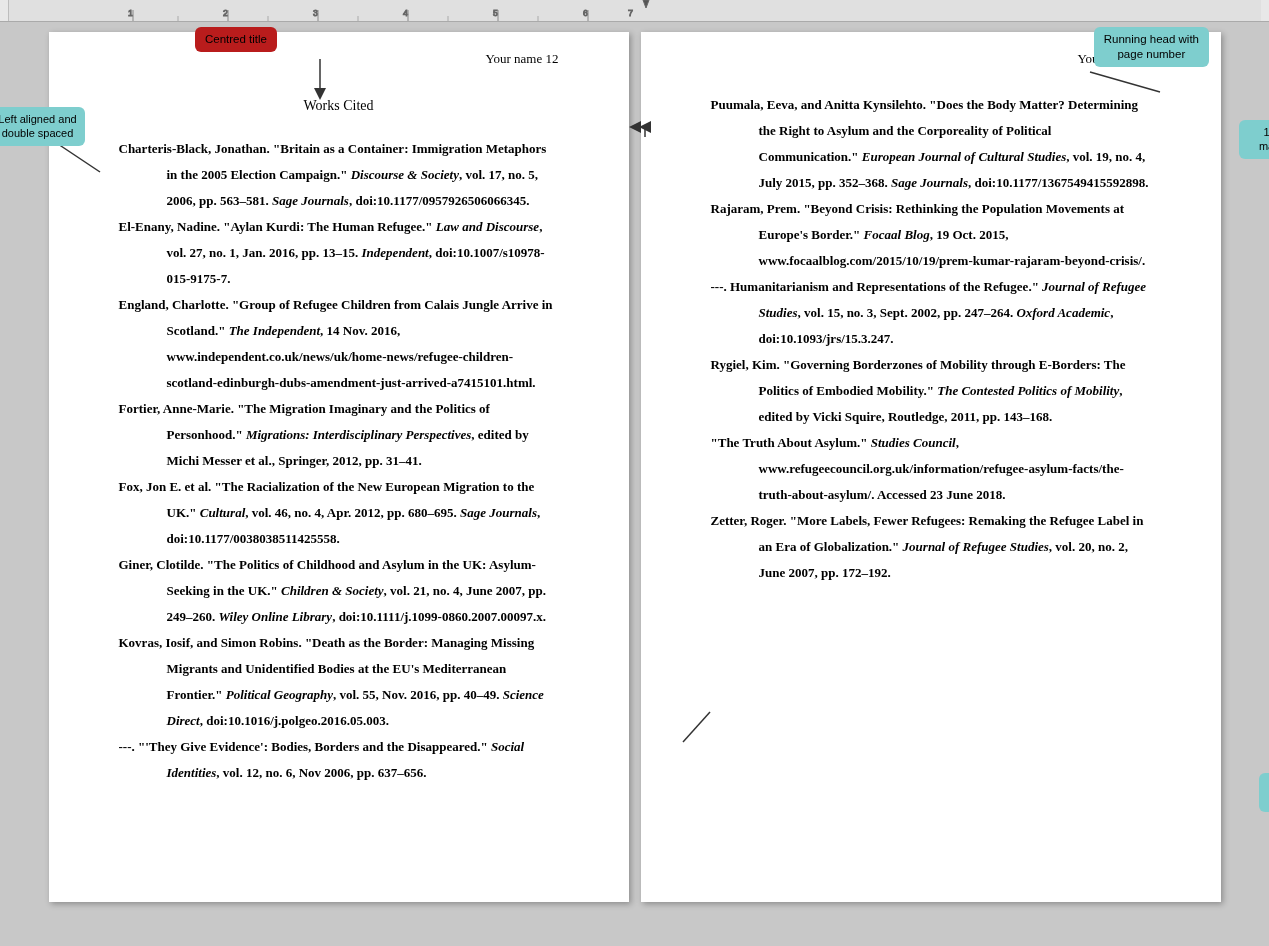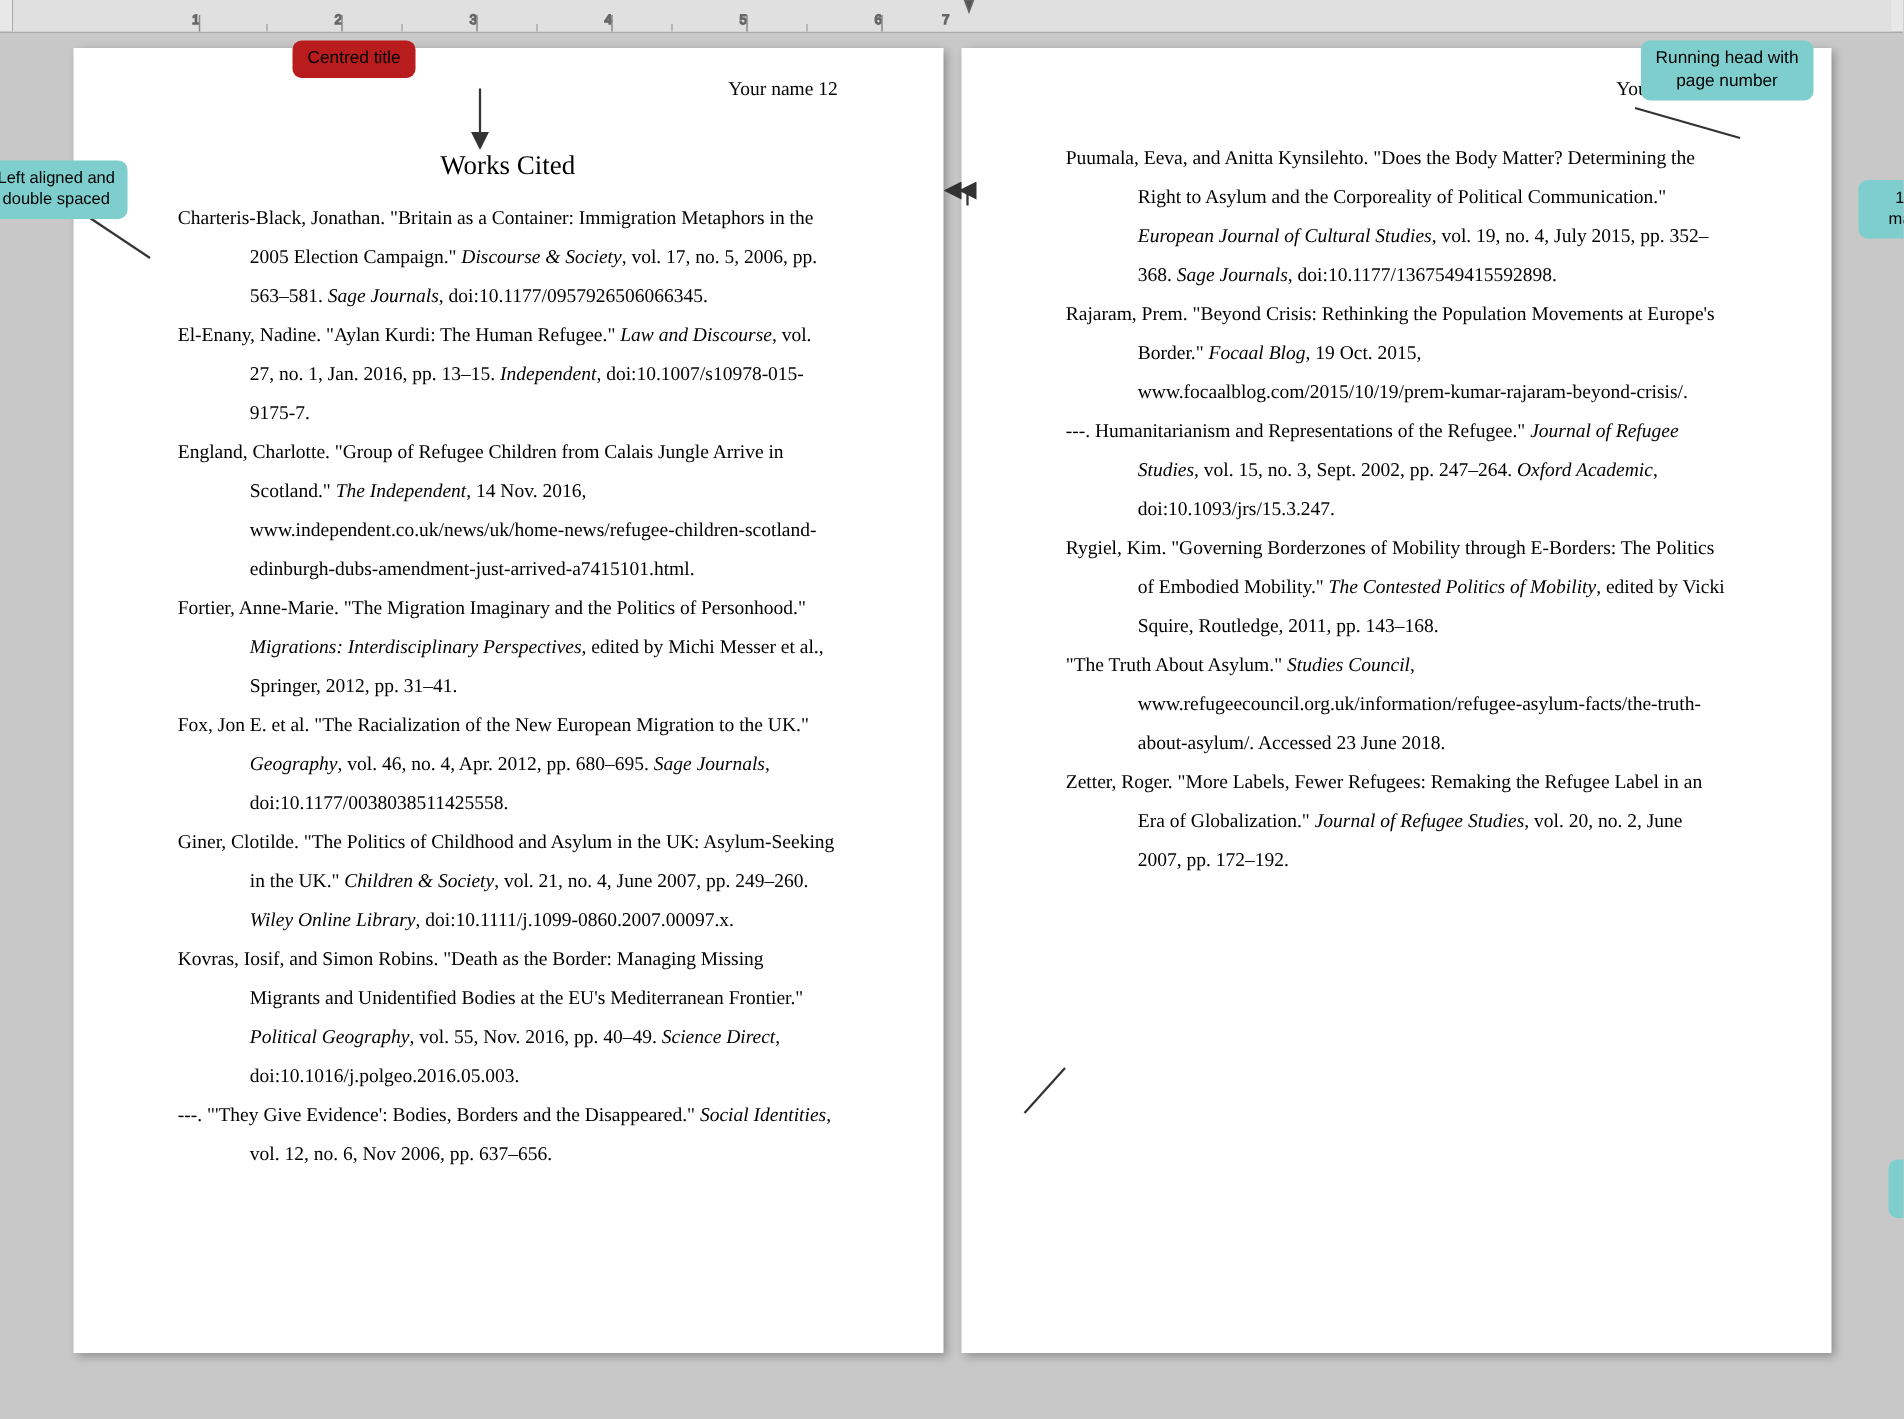--- a/index.html
+++ b/index.html
@@ -70,36 +70,37 @@
       position: absolute;
       top: 20px;
       right: 70px;
       font-size: 13px;
       line-height: 1;
       text-align: center;
     }
 
     .page-title {
       text-align: center;
-      font-size: 18px;
+      font-size: 14px;
       font-weight: normal;
-      margin-bottom: 4px;
+      margin-bottom: 16px;
     }
 
     .works-cited-list {
       margin-top: 0;
       font-size: 13px;
       line-height: 2;
     }
 
     .bib-entry {
       text-indent: -0.5in;
       padding-left: 0.5in;
       margin-bottom: 0;
       line-height: 2;
+      font-weight: bold;
     }
 
     em { font-style: italic; }
 
     .two-pages {
       display: flex;
       gap: 12px;
       position: relative;
     }
 
@@ -245,21 +246,21 @@
             <p class="bib-entry">
               El-Enany, Nadine. "Aylan Kurdi: The Human Refugee." <em>Law and Discourse</em>, vol. 27, no. 1, Jan. 2016, pp. 13–15. <em>Independent</em>, doi:10.1007/s10978-015-9175-7.
             </p>
             <p class="bib-entry">
               England, Charlotte. "Group of Refugee Children from Calais Jungle Arrive in Scotland." <em>The Independent</em>, 14 Nov. 2016, www.independent.co.uk/news/uk/home-news/refugee-children-scotland-edinburgh-dubs-amendment-just-arrived-a7415101.html.
             </p>
             <p class="bib-entry">
               Fortier, Anne-Marie. "The Migration Imaginary and the Politics of Personhood." <em>Migrations: Interdisciplinary Perspectives</em>, edited by Michi Messer et al., Springer, 2012, pp. 31–41.
             </p>
             <p class="bib-entry">
-              Fox, Jon E. et al. "The Racialization of the New European Migration to the UK." <em>Geography</em>, vol. 46, no. 4, Apr. 2012, pp. 680–695. <em>Sage Journals</em>, doi:10.1177/0038038511425558.
+              Fox, Jon E. et al. "The Racialization of the New European Migration to the UK." <em>Cultural</em>, vol. 46, no. 4, Apr. 2012, pp. 680–695. <em>Sage Journals</em>, doi:10.1177/0038038511425558.
             </p>
             <p class="bib-entry">
               Giner, Clotilde. "The Politics of Childhood and Asylum in the UK: Asylum-Seeking in the UK." <em>Children &amp; Society</em>, vol. 21, no. 4, June 2007, pp. 249–260. <em>Wiley Online Library</em>, doi:10.1111/j.1099-0860.2007.00097.x.
             </p>
             <p class="bib-entry">
               Kovras, Iosif, and Simon Robins. "Death as the Border: Managing Missing Migrants and Unidentified Bodies at the EU's Mediterranean Frontier." <em>Political Geography</em>, vol. 55, Nov. 2016, pp. 40–49. <em>Science Direct</em>, doi:10.1016/j.polgeo.2016.05.003.
             </p>
             <p class="bib-entry">
               ---. "'They Give Evidence': Bodies, Borders and the Disappeared." <em>Social Identities</em>, vol. 12, no. 6, Nov 2006, pp. 637–656.
             </p>

